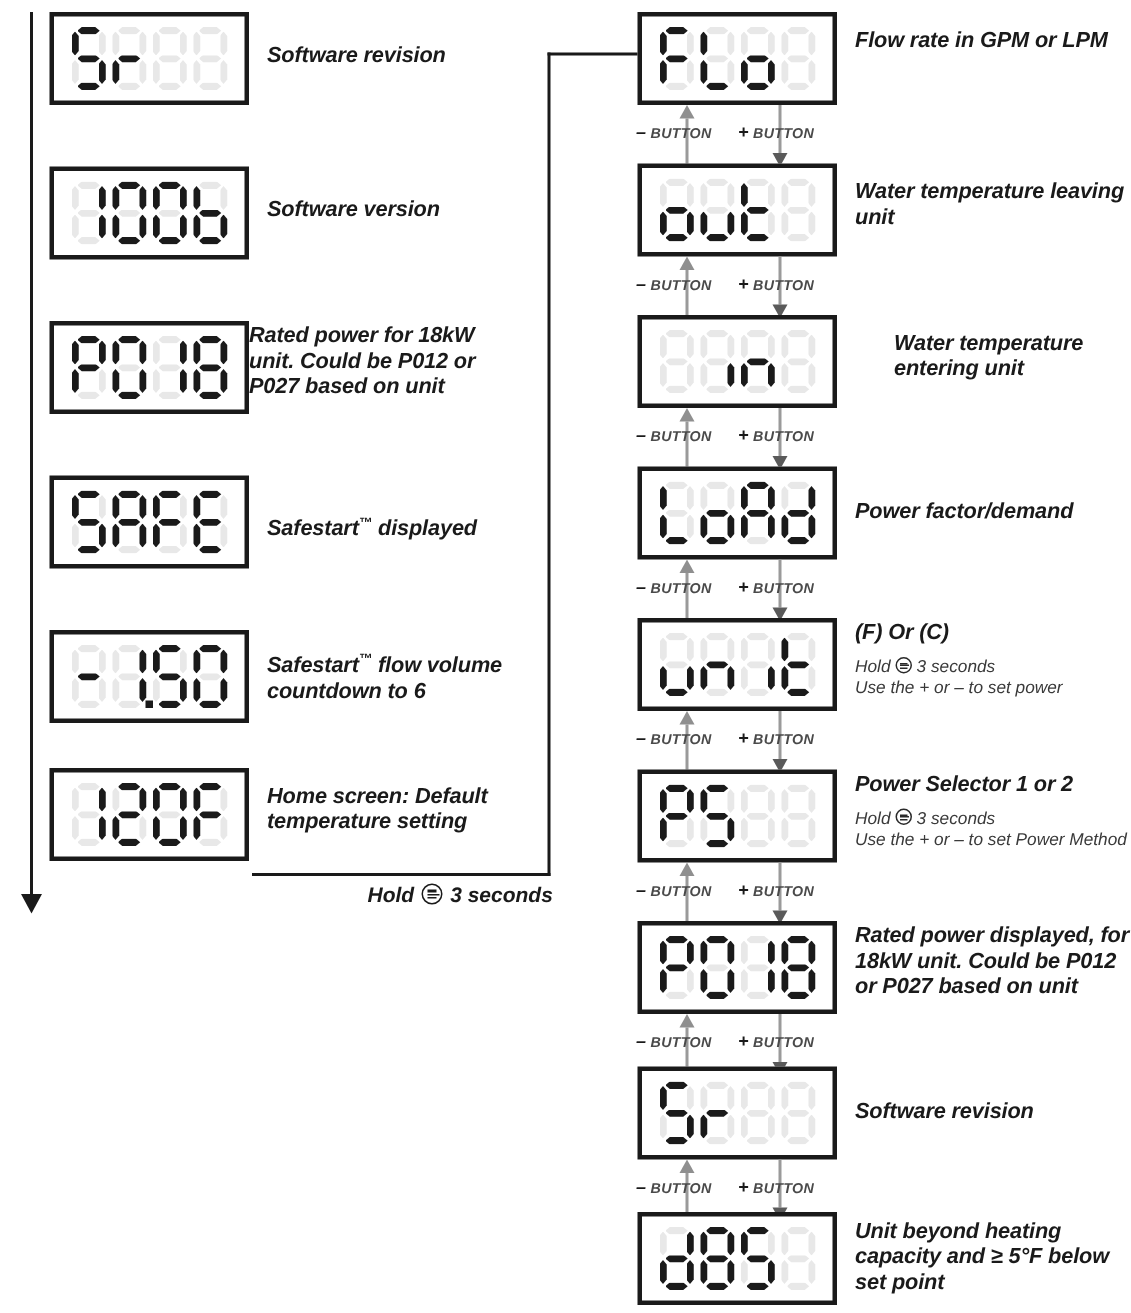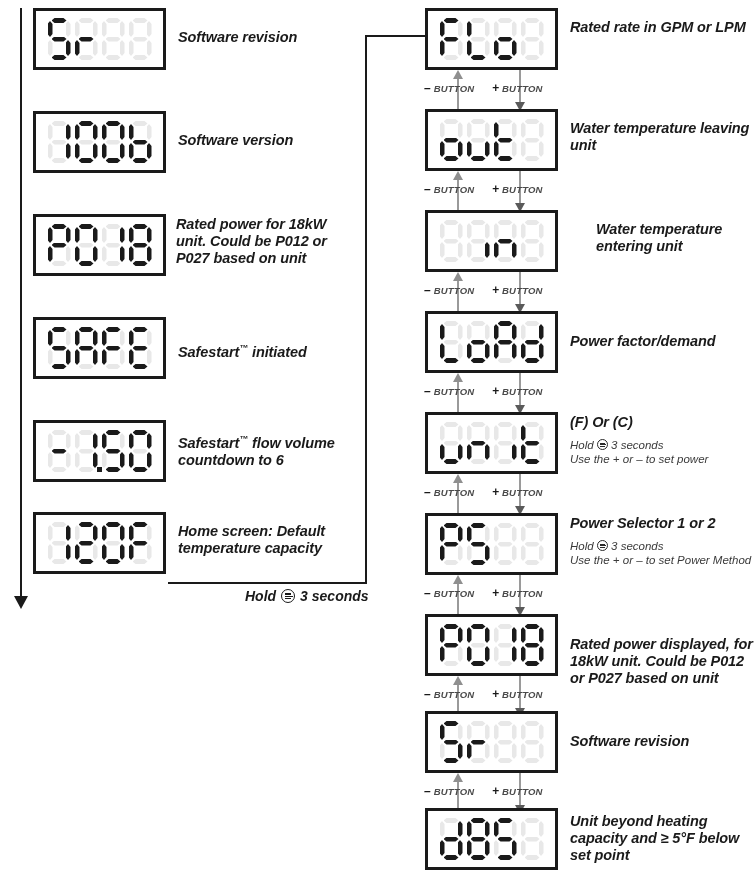--- a/index.html
+++ b/index.html
@@ -288,21 +288,21 @@
     <div class="digit">
       <div class="seg seg-a on"></div>
       <div class="seg seg-b on"></div>
       <div class="seg seg-c on"></div>
       <div class="seg seg-d on"></div>
       <div class="seg seg-e on"></div>
       <div class="seg seg-f on"></div>
       <div class="seg seg-g on"></div>
     </div>
   </div>
-<div class="desc" style="left:176px; top:216px; width:180px;">Rated power for 18kW unit. Could be P012 or P027 based on unit</div>
+<div class="desc" style="left:166px; top:216px; width:180px;">Rated power for 18kW unit. Could be P012 or P027 based on unit</div>
 
 <div class="lcd" style="left:33px; top:317px; width:133px; height:62px;">
     <div class="digit">
       <div class="seg seg-a on"></div>
       <div class="seg seg-b"></div>
       <div class="seg seg-c on"></div>
       <div class="seg seg-d on"></div>
       <div class="seg seg-e"></div>
       <div class="seg seg-f on"></div>
       <div class="seg seg-g on"></div>
@@ -329,21 +329,21 @@
       <div class="seg seg-a on"></div>
       <div class="seg seg-b"></div>
       <div class="seg seg-c"></div>
       <div class="seg seg-d on"></div>
       <div class="seg seg-e on"></div>
       <div class="seg seg-f on"></div>
       <div class="seg seg-g on"></div>
     </div>
   </div>
 <div class="desc" style="left:178px; top:340px; width:180px;">
-  <span>Safestart</span><span class="tm">™</span><span> initiated</span>
+  <span>Safestart</span><span class="tm">™</span><span> displayed</span>
 </div>
 
 <div class="lcd" style="left:33px; top:420px; width:133px; height:62px;">
     <div class="digit">
       <div class="seg seg-a"></div>
       <div class="seg seg-b"></div>
       <div class="seg seg-c"></div>
       <div class="seg seg-d"></div>
       <div class="seg seg-e"></div>
       <div class="seg seg-f"></div>
@@ -413,21 +413,21 @@
     <div class="digit">
       <div class="seg seg-a on"></div>
       <div class="seg seg-b"></div>
       <div class="seg seg-c"></div>
       <div class="seg seg-d"></div>
       <div class="seg seg-e on"></div>
       <div class="seg seg-f on"></div>
       <div class="seg seg-g on"></div>
     </div>
   </div>
-<div class="desc" style="left:178px; top:523px; width:180px;">Home screen: Default temperature capacity</div>
+<div class="desc" style="left:178px; top:523px; width:180px;">Home screen: Default temperature setting</div>
 
 <div class="holdnote" style="left:245px; top:588px;">
   <span>Hold</span>
   <span class="menu-icon">
       <i></i>
       <i></i>
       <i></i>
     </span>
   <span>3 seconds</span>
 </div>
@@ -463,21 +463,21 @@
     <div class="digit">
       <div class="seg seg-a"></div>
       <div class="seg seg-b"></div>
       <div class="seg seg-c"></div>
       <div class="seg seg-d"></div>
       <div class="seg seg-e"></div>
       <div class="seg seg-f"></div>
       <div class="seg seg-g"></div>
     </div>
   </div>
-<div class="desc" style="left:570px; top:19px; width:180px;">Rated rate in GPM or LPM</div>
+<div class="desc" style="left:570px; top:19px; width:180px;">Flow rate in GPM or LPM</div>
 
 <div class="conn-v" style="left:457px; top:79px; height:32px;"></div>
 <div class="arrow-up-sm" style="left:453px; top:70px;"></div>
 <div class="conn-v" style="left:519px; top:70px; height:32px;"></div>
 <div class="arrow-down-sm" style="left:515px; top:102px;"></div>
 <div class="btnlabel" style="left:424px; top:81px;"><span class="sign">–</span> <span>BUTTON</span></div>
 <div class="btnlabel" style="left:492px; top:81px;"><span class="sign">+</span> <span>BUTTON</span></div>
 
 <div class="lcd" style="left:425px; top:109px; width:133px; height:62px;">
     <div class="digit">
@@ -753,21 +753,21 @@
     <div class="digit">
       <div class="seg seg-a on"></div>
       <div class="seg seg-b on"></div>
       <div class="seg seg-c on"></div>
       <div class="seg seg-d on"></div>
       <div class="seg seg-e on"></div>
       <div class="seg seg-f on"></div>
       <div class="seg seg-g on"></div>
     </div>
   </div>
-<div class="desc" style="left:570px; top:636px; width:185px;">Rated power displayed, for 18kW unit. Could be P012 or P027 based on unit</div>
+<div class="desc" style="left:570px; top:616px; width:185px;">Rated power displayed, for 18kW unit. Could be P012 or P027 based on unit</div>
 
 <div class="conn-v" style="left:457px; top:685px; height:32px;"></div>
 <div class="arrow-up-sm" style="left:453px; top:676px;"></div>
 <div class="conn-v" style="left:519px; top:676px; height:32px;"></div>
 <div class="arrow-down-sm" style="left:515px; top:708px;"></div>
 <div class="btnlabel" style="left:424px; top:687px;"><span class="sign">–</span> <span>BUTTON</span></div>
 <div class="btnlabel" style="left:492px; top:687px;"><span class="sign">+</span> <span>BUTTON</span></div>
 
 <div class="lcd" style="left:425px; top:711px; width:133px; height:62px;">
     <div class="digit">

